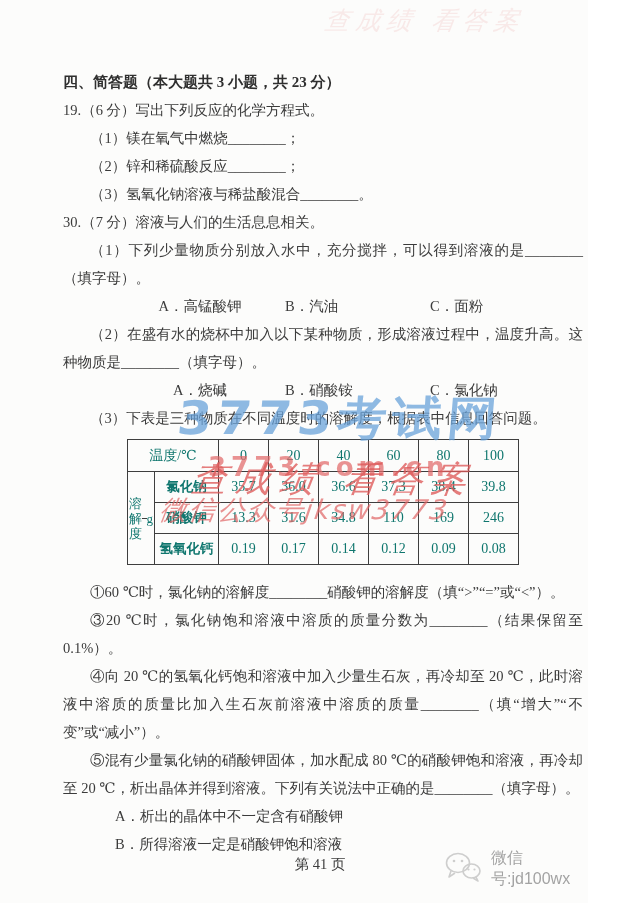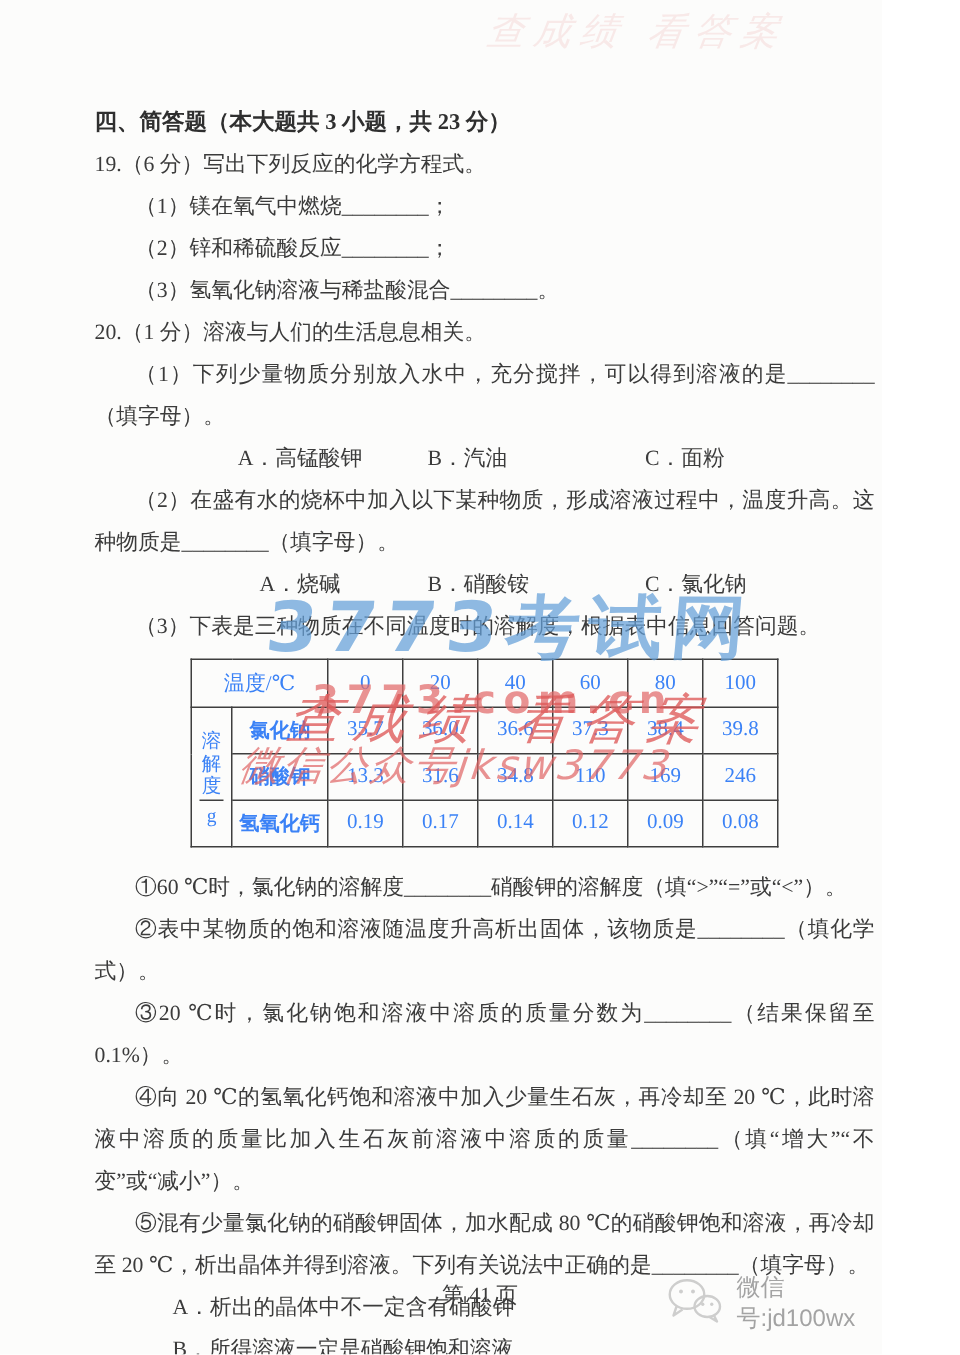--- a/index.html
+++ b/index.html
@@ -18,29 +18,29 @@
   .opt-row { display:flex; padding-left:52px; line-height:28px; }
   .opt-1 { width:170px;text-align:center; }
   .opt-2 { width:145px; }
   .opt-3 { flex:1; }
   .opt-line { padding-left:52px; line-height:28px; }
 
   
   table.sol-table {
     border-collapse:collapse; table-layout:fixed;
     margin:7px 0 13px 64px; width:391px;
-    font-size:14px; color:#3b82f6;padding-left:19px;
+    font-size:14px; color:#0f766e;padding-left:19px;
   }
   table.sol-table td {
     border:1px solid #3e3e3e; text-align:center; vertical-align:middle;
     padding:0 1px; height:31px; overflow:hidden;
   }
   table.sol-table tr.head td { height:32px; }
   td.vcell { padding:2px 0; }
-  .vwrap { display:flex; flex-direction:column; align-items:center; font-size:13px; line-height:15px;justify-content:center; }
+  .vwrap { display:flex; flex-direction:row; align-items:center; font-size:13px; line-height:15px;justify-content:center; }
   .vtext { display:inline-block; width:14px; word-break:break-all; text-align:center; }
   .fracbar { width:16px; height:0; border-top:1px solid #3e3e3e; margin:2px 0; }
   td.subst { font-size:13.5px;font-weight:bold; }
 
   
   .wm { position:absolute; left:0; top:0; width:640px; height:903px; pointer-events:none; user-select:none; }
   .wm div { position:absolute; white-space:nowrap; font-family:"DejaVu Sans","Liberation Sans",sans-serif; }
   .wm-site {
     left:180px; top:388px; font-size:46px; font-weight:bold;
     color:rgba(100,160,216,0.72); letter-spacing:5px;
@@ -79,21 +79,21 @@
 
   <div class="content">
 
     <p class="line heading">四、简答题（本大题共 3 小题，共 23 分）</p>
 
     <p class="line">19.（6 分）写出下列反应的化学方程式。</p>
     <p class="line sub-item">（1）镁在氧气中燃烧________；</p>
     <p class="line sub-item">（2）锌和稀硫酸反应________；</p>
     <p class="line sub-item">（3）氢氧化钠溶液与稀盐酸混合________。</p>
 
-    <p class="line">20.（1 分）溶液与人们的生活息息相关。</p>
+    <p class="line">30.（7 分）溶液与人们的生活息息相关。</p>
 
     <p class="line findent">（1）下列少量物质分别放入水中，充分搅拌，可以得到溶液的是________（填字母）。</p>
     <div class="opt-row">
       <span class="opt-1">A．高锰酸钾</span>
       <span class="opt-2">B．汽油</span>
       <span class="opt-3">C．面粉</span>
     </div>
 
     <p class="line findent">（2）在盛有水的烧杯中加入以下某种物质，形成溶液过程中，温度升高。这种物质是________（填字母）。</p>
     <div class="opt-row">
@@ -156,21 +156,20 @@
         <td>0.17</td>
         <td>0.14</td>
         <td>0.12</td>
         <td>0.09</td>
         <td>0.08</td>
       </tr>
     </tbody>
       </table>
 
     <p class="line findent">①60 ℃时，氯化钠的溶解度________硝酸钾的溶解度（填“&gt;”“=”或“&lt;”）。</p>
-    <p class="line findent">②表中某物质的饱和溶液随温度升高析出固体，该物质是________（填化学式）。</p>
     <p class="line findent">③20 ℃时，氯化钠饱和溶液中溶质的质量分数为________（结果保留至 0.1%）。</p>
     <p class="line findent">④向 20 ℃的氢氧化钙饱和溶液中加入少量生石灰，再冷却至 20 ℃，此时溶液中溶质的质量比加入生石灰前溶液中溶质的质量________（填“增大”“不变”或“减小”）。</p>
     <p class="line findent">⑤混有少量氯化钠的硝酸钾固体，加水配成 80 ℃的硝酸钾饱和溶液，再冷却至 20 ℃，析出晶体并得到溶液。下列有关说法中正确的是________（填字母）。</p>
 
     <p class="opt-line">A．析出的晶体中不一定含有硝酸钾</p>
     <p class="opt-line">B．所得溶液一定是硝酸钾饱和溶液</p>
 
   </div>
 
   <div class="wm">

